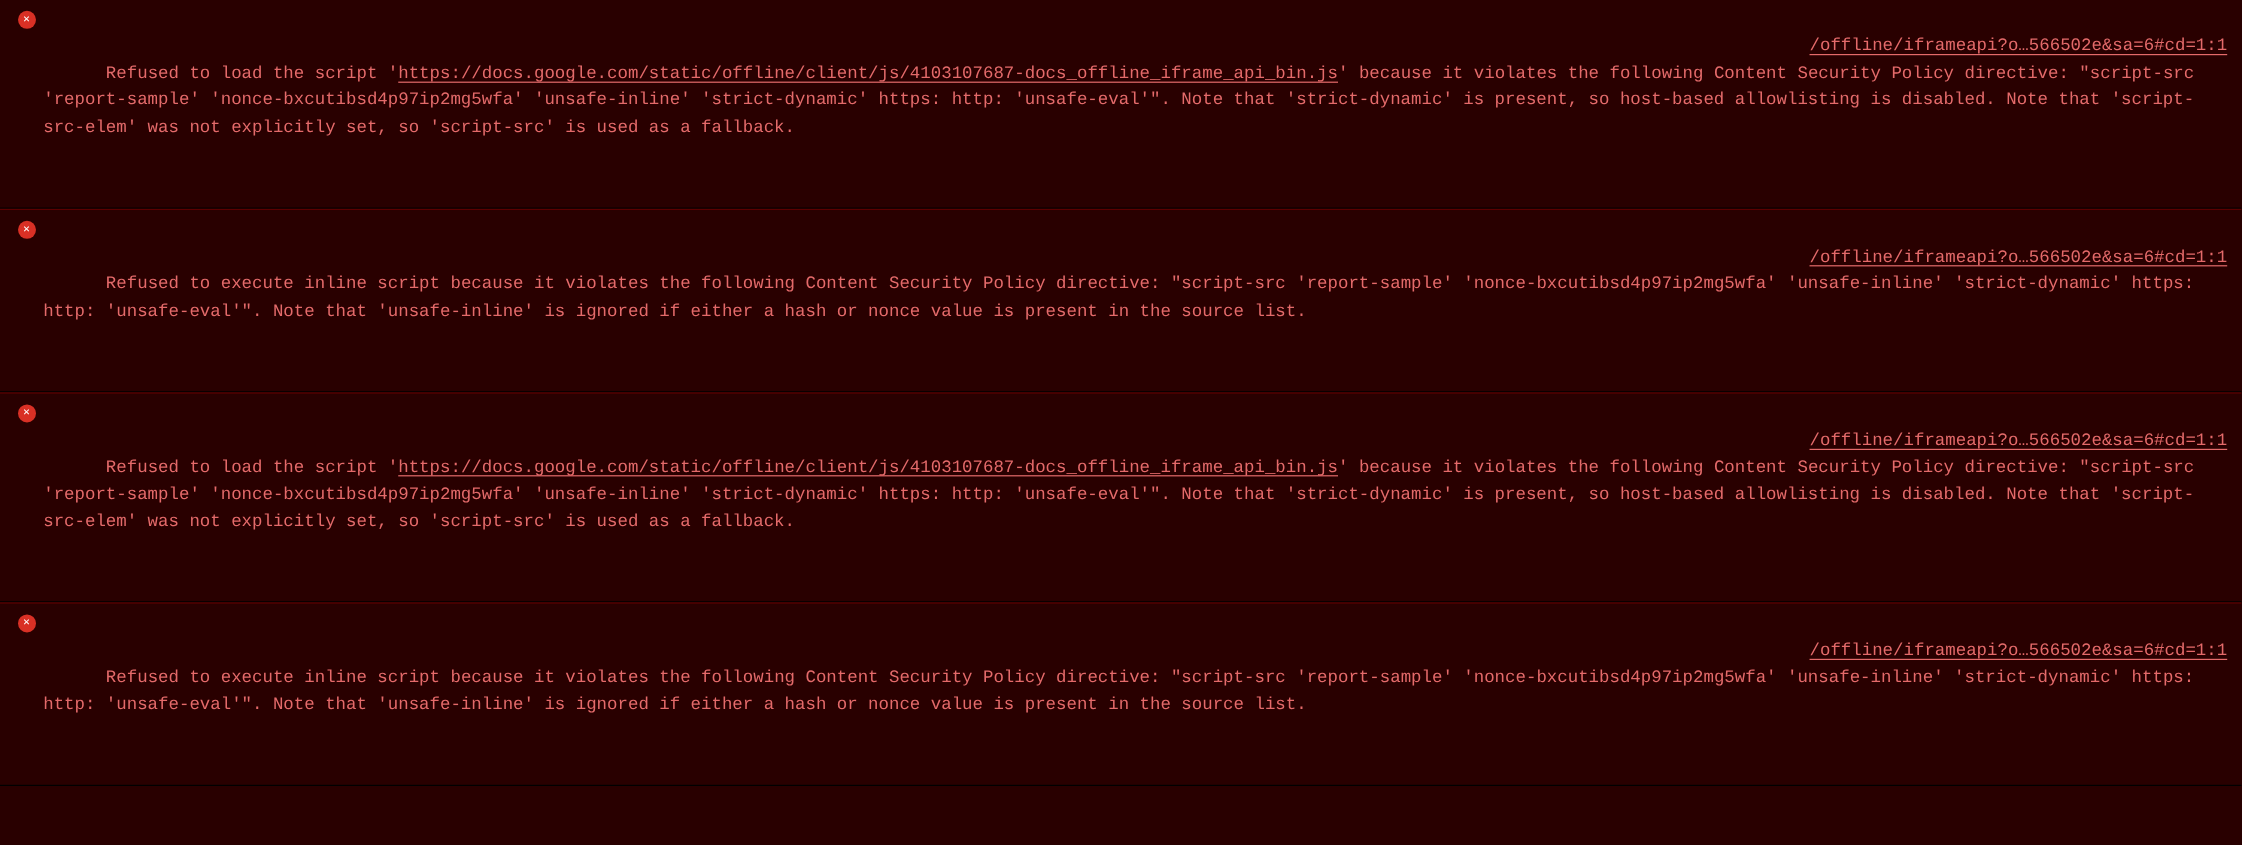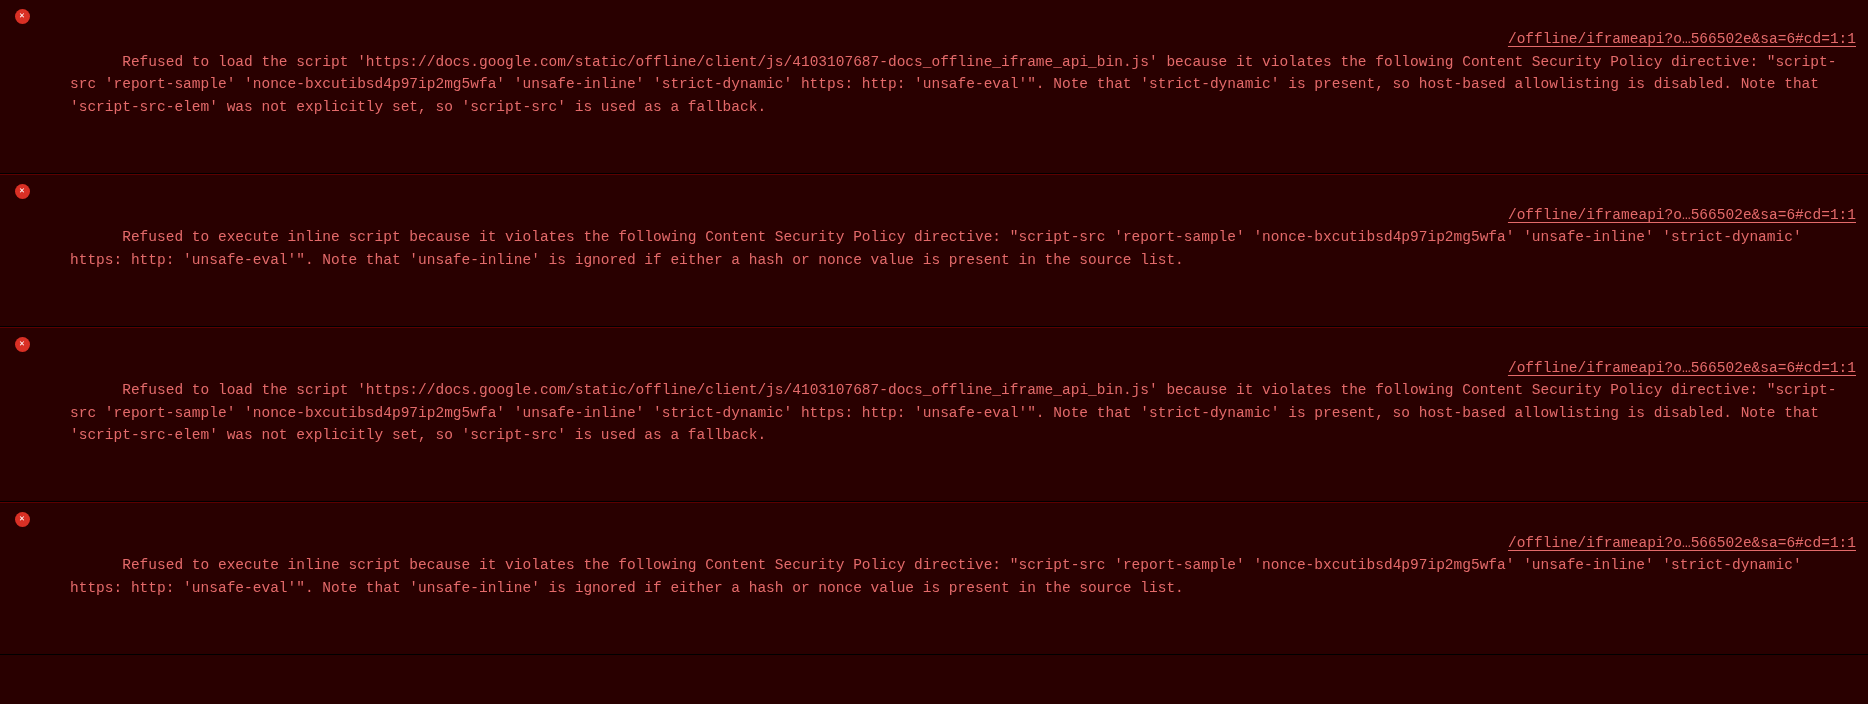--- a/index.html
+++ b/index.html
@@ -46,37 +46,37 @@
       color: #fff;
       font-size: 9px;
       font-weight: bold;
       line-height: 1;
     }
     .msg-col {
       flex: 1 1 auto;
       white-space: pre-wrap;
       word-break: break-word;
       position: relative;
-      margin-left: 34px;
     }
     .source-link {
       float: right;
       padding-left: 20px;
       padding-right: 2px;
       text-decoration: underline;
       text-decoration-thickness: 1px;
       text-underline-offset: 3px;
       color: #E46A6A;
       cursor: pointer;
       white-space: nowrap;
     }
     .msg-text {
       color: #E46A6A;
     }
     .inline-url {
+      text-decoration: underline;
       text-decoration-thickness: 1px;
       text-underline-offset: 3px;
       cursor: pointer;
     }
   </style>
 </head>
 <body>
 
 <div>
 

